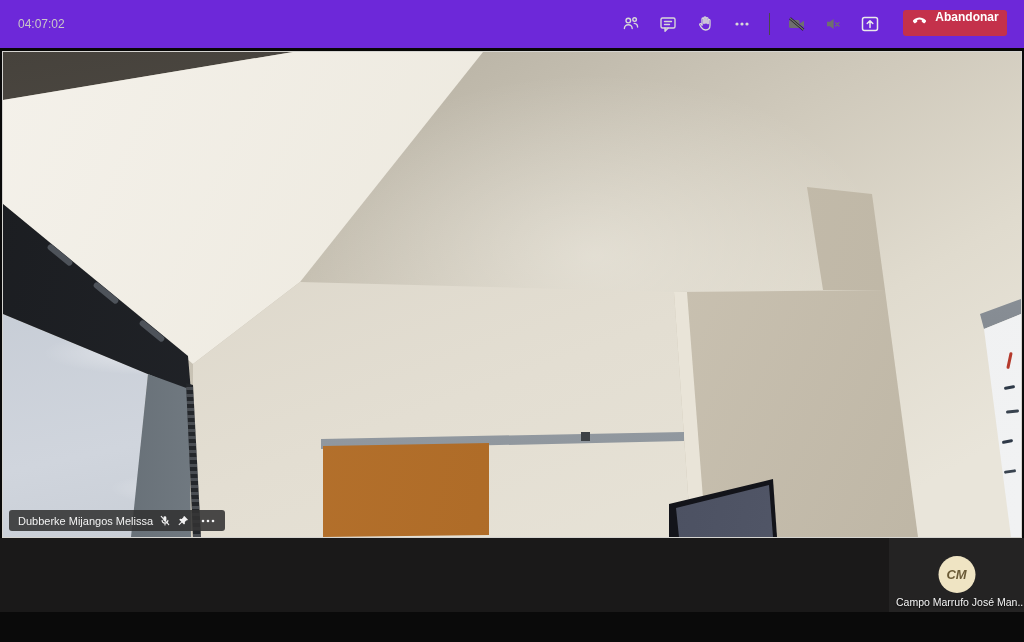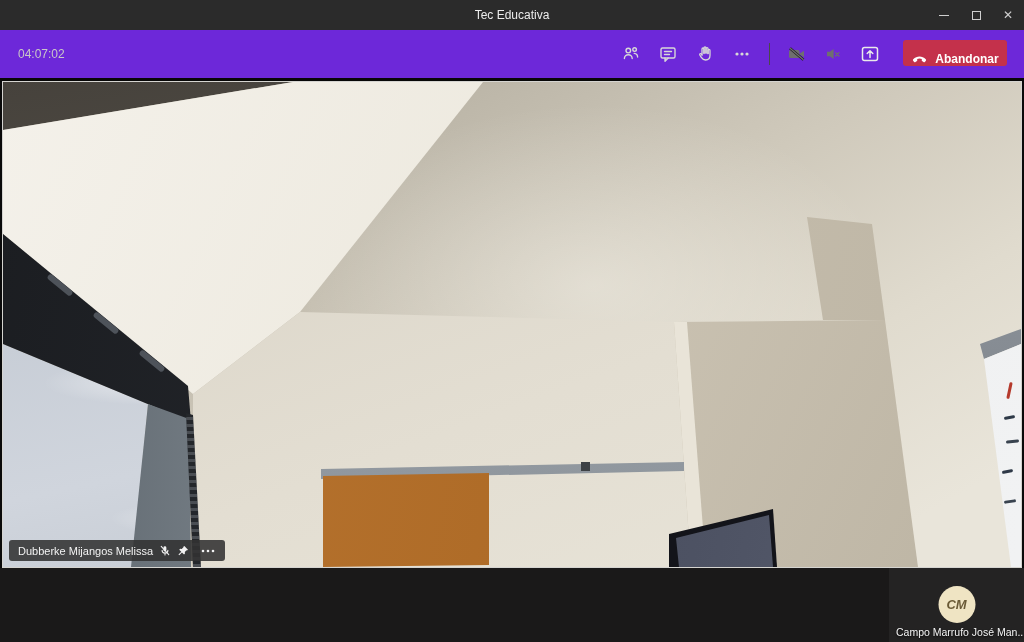--- a/index.html
+++ b/index.html
@@ -17,21 +17,21 @@
   .glyph-max { width:9px; height:9px; border:1px solid #cfcfcf; display:block; }
   .glyph-close { font-size:12px; line-height:1; }
 
   
   .toolbar { position:relative; height:48px; background:#6d28d9; }
   .timer { position:absolute; left:18px; top:0; height:48px; line-height:48px; color:#c9c7c7; font-size:12px; }
   .tb-btn { position:absolute; top:8px; width:32px; height:32px; display:flex; align-items:center; justify-content:center; }
   .tb-divider { position:absolute; top:13px; width:1px; height:22px; background:#4a4a4a; }
   .leave-btn { position:absolute; right:17px; top:10px; width:104px; height:26px; background:#c4314b;
     border:none; border-radius:3px; color:#fff; font-size:12px; font-weight:bold;
-    display:flex; align-items:flex-end; justify-content:center; gap:7px; font-family:"Liberation Sans",sans-serif; }
+    display:flex; align-items:flex-start; justify-content:center; gap:7px; font-family:"Liberation Sans",sans-serif; }
 
   
   .gap-strip { height:3px; background:#070707; }
   .stage { position:relative; margin:0 2px; height:487px; border:1px solid #d5d4d0; background:#b9b3a6; overflow:hidden; }
   .scene { position:absolute; left:0; top:0; width:1018px; height:485px; }
   .layer { position:absolute; inset:0; }
   .ceiling-base { background:linear-gradient(150deg,#a39e92 0%,#b9b3a5 22%,#cfc9bb 48%,#e0dbce 70%,#e9e5da 90%); }
   .ceiling-glow { background:radial-gradient(420px 260px at 58% 42%, rgba(255,253,246,.38), rgba(255,253,246,0) 70%); }
   .dark-beam { background:linear-gradient(170deg,#46423c,#6b655a); clip-path:polygon(0 0,290px 0,0 48px); }
   .soffit { background:linear-gradient(115deg,#f4f1ea 0%,#ece8dd 55%,#e2ddd0 100%);
@@ -107,34 +107,20 @@
     width:37px; height:37px; border-radius:50%; background:#efe4c3; color:#6a5a36;
     display:flex; align-items:center; justify-content:center; font-size:13px; font-weight:bold;font-style:italic; }
 
   svg { display:block; }
 </style>
 </head>
 <body>
 
 <div class="app">
 
-  <div class="titlebar">
-    <div class="title">Tec Educativa</div>
-    <div class="win-controls">
-      <div class="win-btn">
-          <span class="glyph-min"></span>
-        </div>
-      <div class="win-btn">
-          <span class="glyph-max"></span>
-        </div>
-      <div class="win-btn">
-          <span class="glyph-close">✕</span>
-        </div>
-    </div>
-  </div>
 
   <div class="toolbar">
     <span class="timer">04:07:02</span>
 
     <div class="tb-btn" style="left:615px">
       <span>
         <svg width="20" height="20" viewBox="0 0 20 20" fill="none" stroke="#d8d8d8" stroke-width="1.4" stroke-linecap="round">
           <circle cx="7.3" cy="6.6" r="2.3"></circle>
             <path d="M3.4 14.6c0-2.2 1.7-3.9 3.9-3.9s3.9 1.7 3.9 3.9"></path>
           <circle cx="13.6" cy="5.6" r="1.8"></circle>

